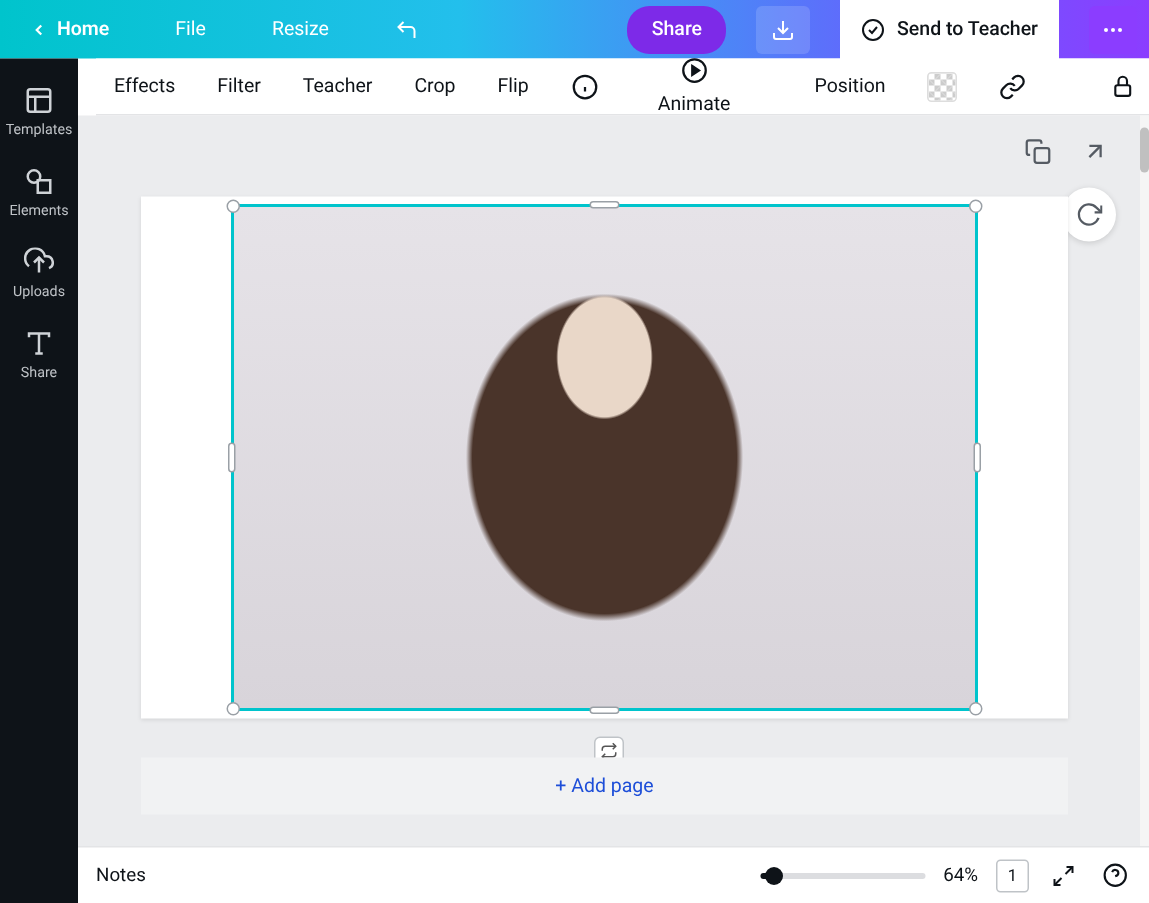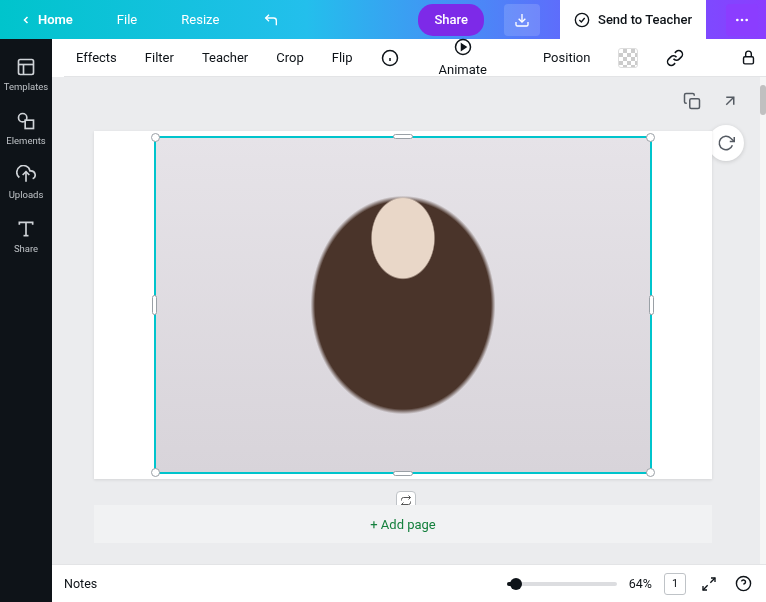--- a/index.html
+++ b/index.html
@@ -72,21 +72,21 @@
   .handle.tc { top:-4px; left:50%; transform:translateX(-50%);} 
   .handle.bc { bottom:-4px; left:50%; transform:translateX(-50%);} 
   .handle.barv { width:5px; height:20px; border-radius:3px;}
   .handle.ml { top:50%; left:-4px; transform:translateY(-50%);} 
   .handle.mr { top:50%; right:-4px; transform:translateY(-50%);} 
 
   .swap { position:absolute; top:414px; left:50%; transform:translateX(-50%); width:20px; height:20px; border:1px solid #bfc3c7; border-radius:4px; background:#fff; display:flex; align-items:center; justify-content:center; font-size:11px; color:#555; cursor:pointer;}
   .addpage {
     position:absolute; top:428px; left:42px; width:618px; height:38px;
     background:#f1f2f3; display:flex; align-items:center; justify-content:center;
-    font-size:13px; color:#15803d; cursor:pointer;
+    font-size:13px; color:#1d4ed8; cursor:pointer;
   }
 
   .collapse-tab {
     position:absolute; bottom:0; left:50%; transform:translateX(-50%);
     width:60px; height:12px; background:#fff; border:1px solid #e3e4e6;
     border-bottom:none; border-radius:8px 8px 0 0; display:flex; align-items:center; justify-content:center;
     color:#555b63; font-size:10px; cursor:pointer;
   }
 
   

